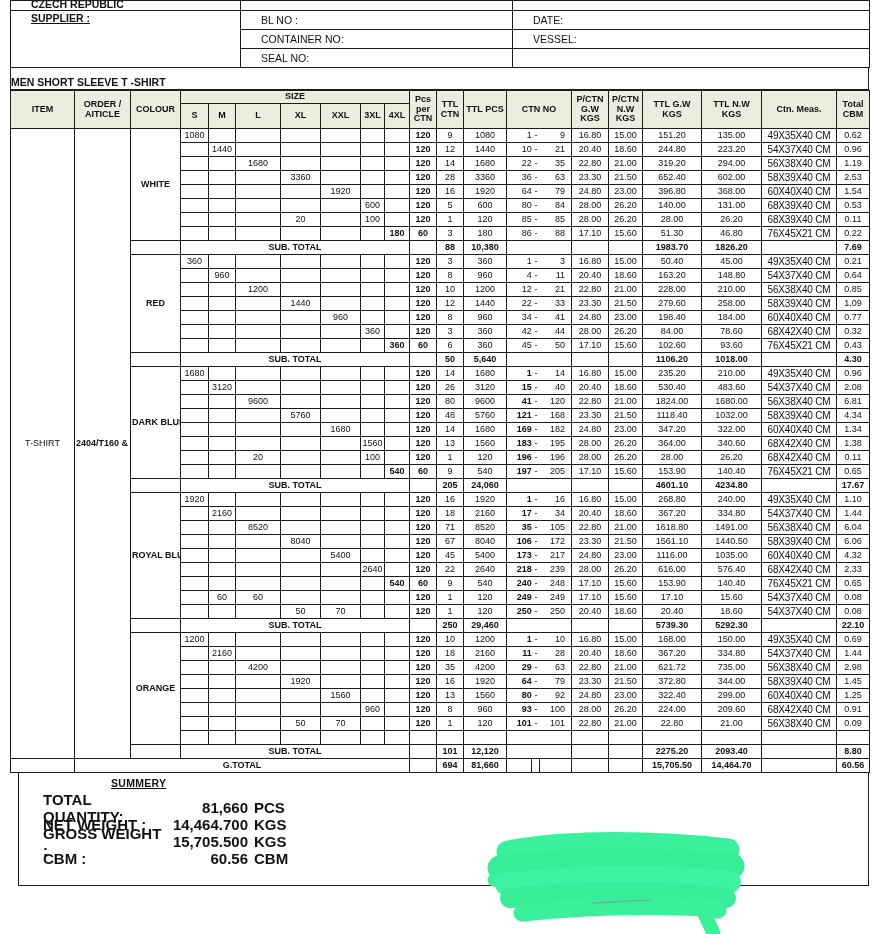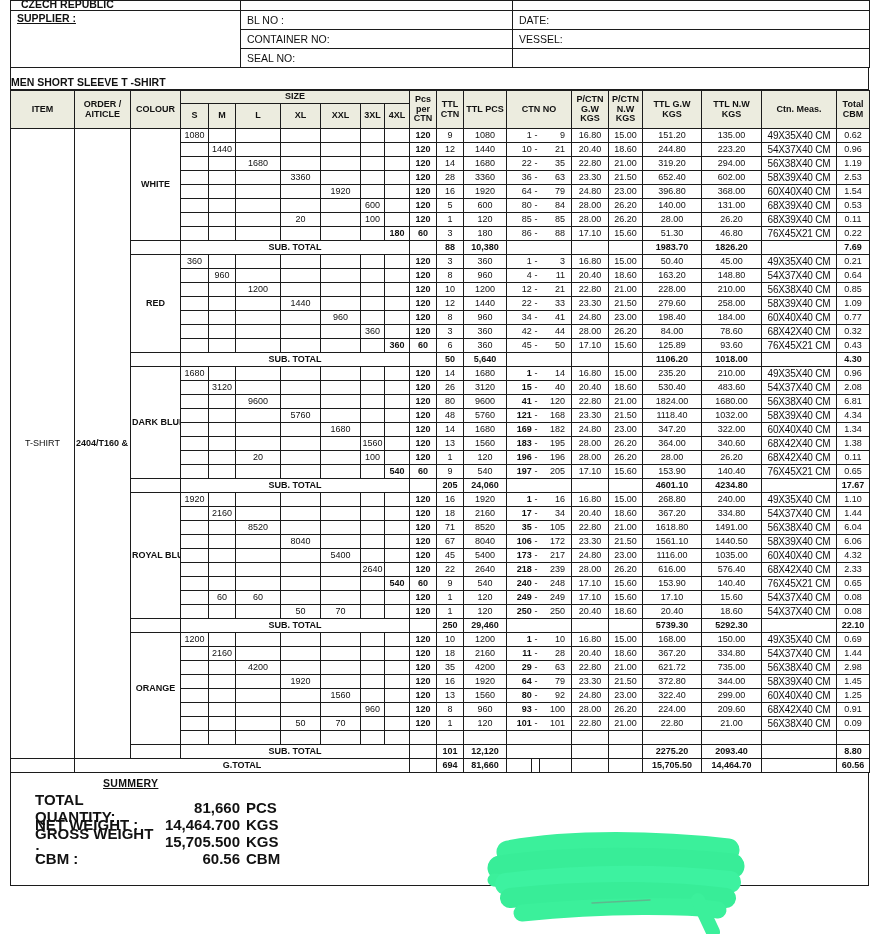--- a/index.html
+++ b/index.html
@@ -2,22 +2,22 @@
 <html><head>
 <meta charset="utf-8">
 <style>
   html,body{margin:0;padding:0;background:#fff;}
   body{width:878px;height:934px;position:relative;font-family:"Liberation Sans",sans-serif;color:#111;}
   .sheet{position:absolute;left:10px;top:0;width:859px;}
   table{border-collapse:collapse;table-layout:fixed;width:859px;}
   td,th{border:1px solid #1c1c1c;overflow:hidden;}
 
   
-  .topblock td{font-size:10.5px;padding:1px 6px;vertical-align:middle;background:#fff;}
-  .topblock .clip{height:9px;padding:0 10px;}
+  .topblock td{font-size:10.5px;padding:1px 20px;vertical-align:middle;background:#fff;}
+  .topblock .clip{height:9px;padding:0 20px;}
   .topblock .clip span{display:block;margin-top:-4px;font-weight:bold;}
   .supplier{font-weight:bold;text-decoration:underline;vertical-align:top !important;}
   .toprow{height:19px;}
 
   .gapband{height:8px;border-left:1px solid #1c1c1c;border-right:1px solid #1c1c1c;}
   .title-bar{border:1px solid #1c1c1c;border-top:none;height:13px;line-height:13px;
              font-weight:bold;font-size:10.5px;}
 
   
   .main th{background:#ececdf;font-size:9px;font-weight:bold;white-space:pre-line;
@@ -33,21 +33,21 @@
   .ctnno .dash{width:14%;text-align:center;}
   .ctnno .to{width:48%;text-align:right;padding-right:4px;box-sizing:border-box;}
   .gtctn{padding:0 !important;}
   .gtctn .wrap{display:flex;height:13px;}
   .gtctn .seg{box-sizing:border-box;height:100%;}
   .gtctn .s1{width:38%;}
   .gtctn .s2{width:14%;border-left:1px solid #1c1c1c;border-right:1px solid #1c1c1c;}
   .gtctn .s3{width:48%;}
 
   
-  .summary{border:1px solid #1c1c1c;border-top:none;height:112px;position:relative;}
+  .summary{border:1px solid #1c1c1c;border-top:none;height:112px;position:relative;margin-left:8px;}
   .summary-heading{position:absolute;left:92px;top:4px;font-weight:bold;font-size:10.5px;
                    text-decoration:underline;letter-spacing:.3px;}
   .sumrows{position:absolute;left:24px;top:26px;}
   .sumrow{display:flex;height:17px;align-items:center;font-weight:bold;font-size:15px;}
   .sumrow .lbl{width:125px;text-align:left;}
   .sumrow .val{width:80px;text-align:right;}
   .sumrow .unit{margin-left:6px;}
 
   .scribble{position:absolute;left:480px;top:836px;width:280px;height:98px;overflow:visible;}
 </style>
@@ -532,21 +532,21 @@
           <td>360</td>
           <td class="ctnno">
             <span class="wrap">
               <span class="from">45</span>
               <span class="dash">-</span>
               <span class="to">50</span>
             </span>
           </td>
           <td>17.10</td>
           <td>15.60</td>
-          <td>125.89</td>
+          <td>102.60</td>
           <td>93.60</td>
           <td class="meas">76X45X21 CM</td>
           <td>0.43</td>
         </tr>
         <tr>
           <td></td>
           <td class="b" colspan="7">SUB. TOTAL</td>
           <td></td>
           <td class="b">50</td>
           <td class="b">5,640</td>

